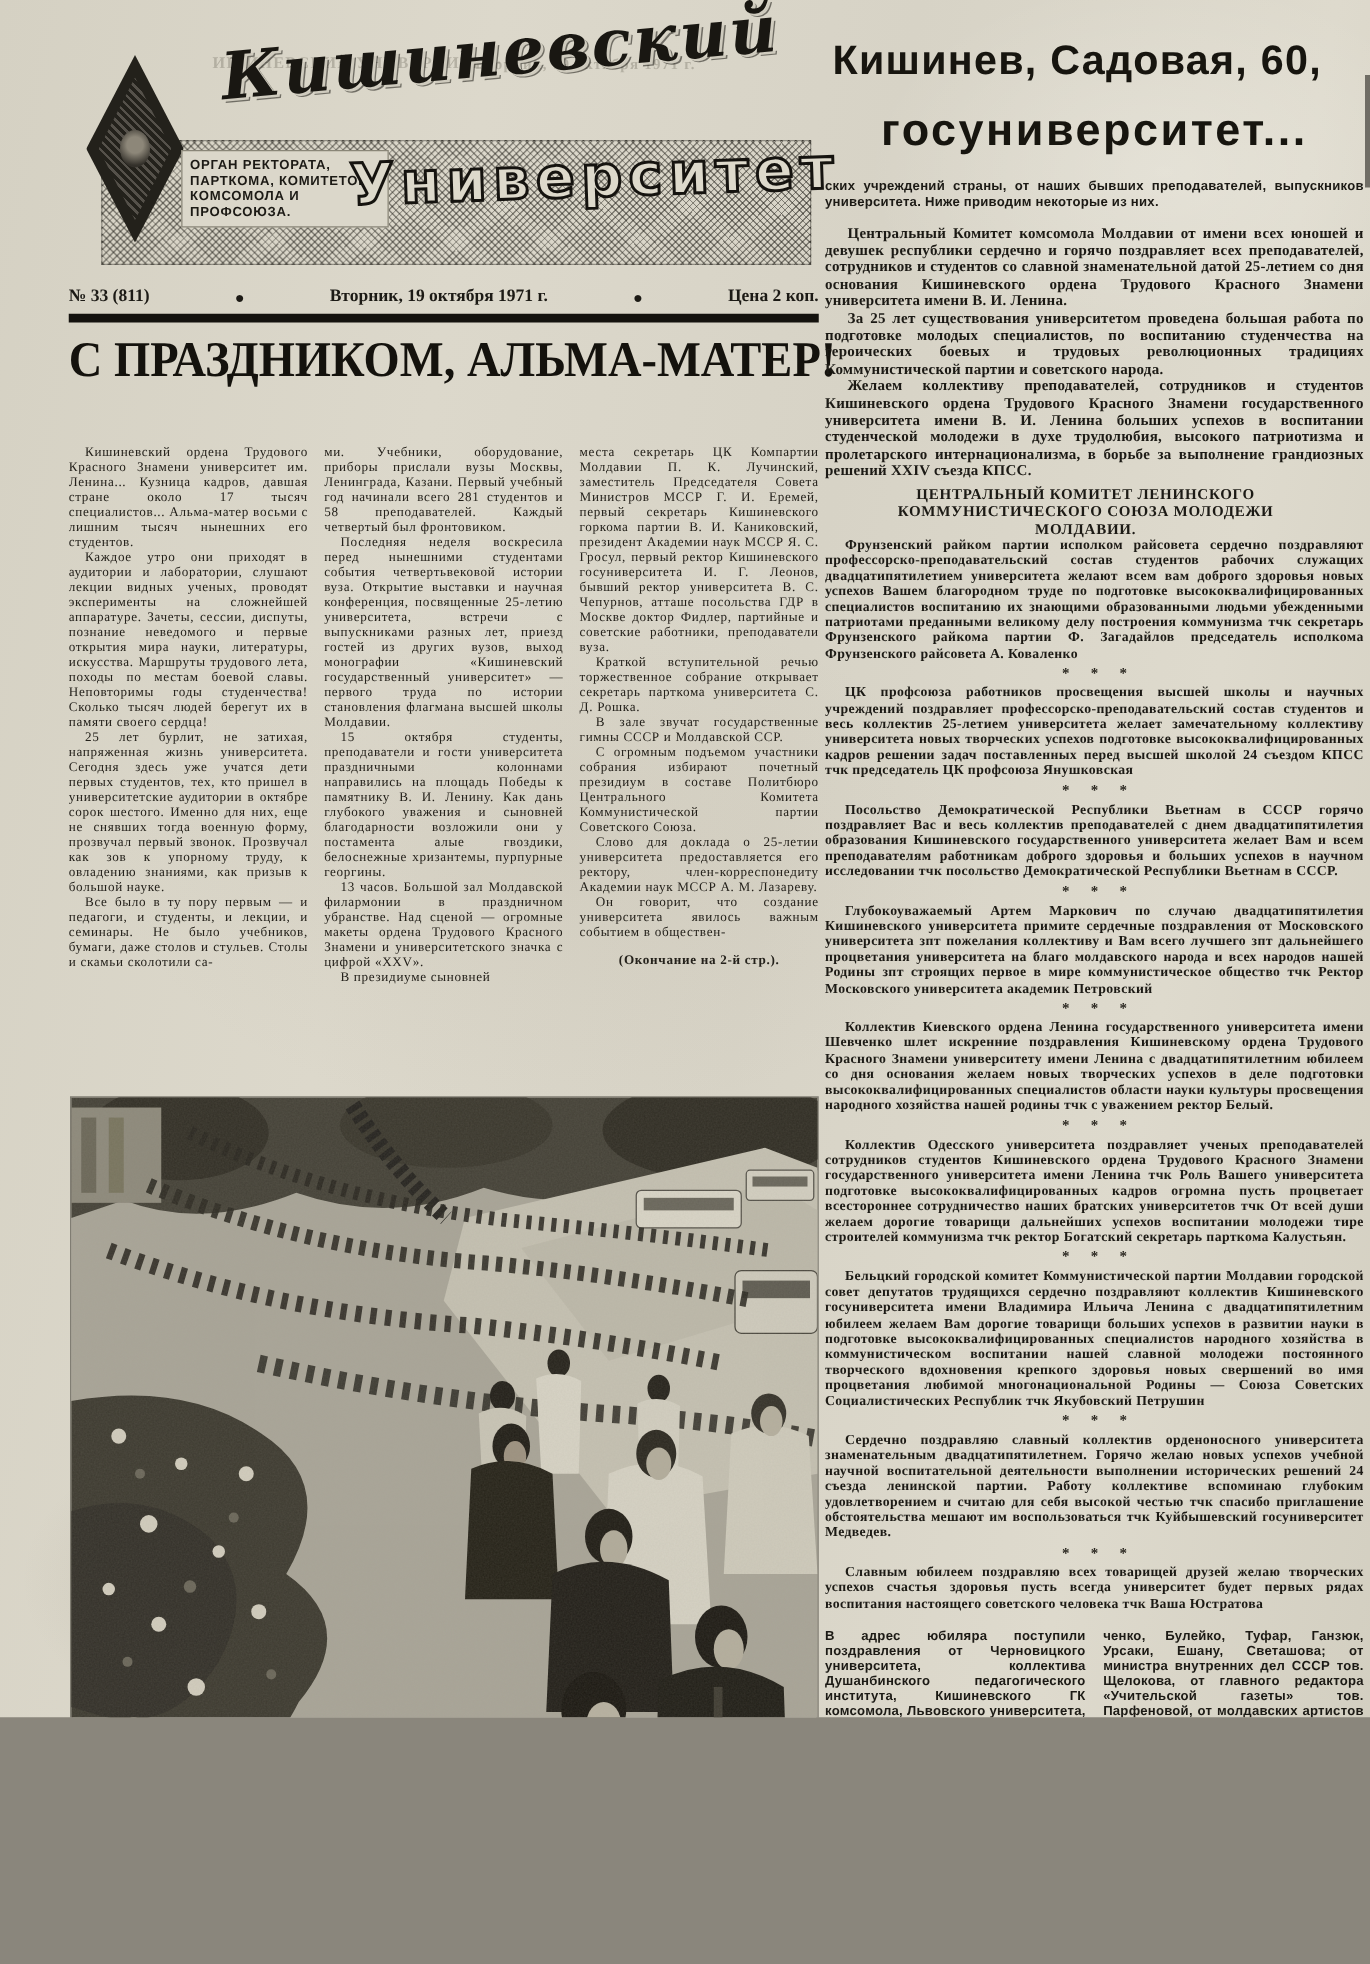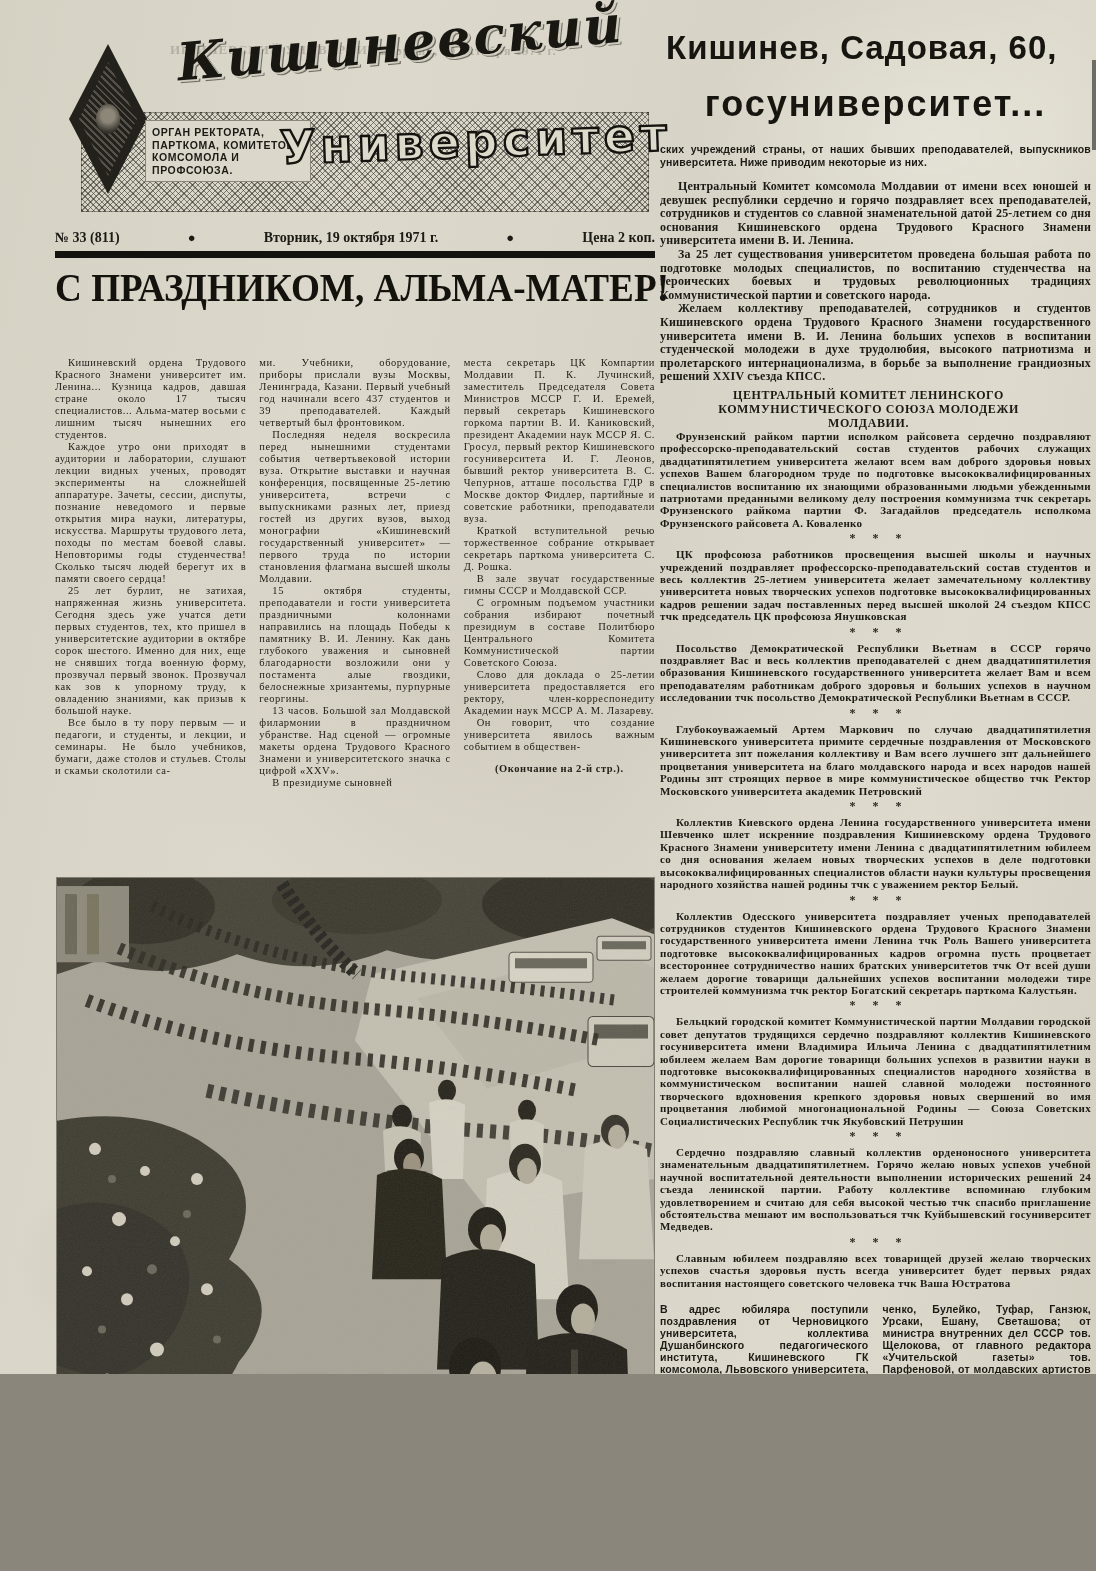--- a/index.html
+++ b/index.html
@@ -114,21 +114,21 @@
     <div class="bigheadline">С ПРАЗДНИКОМ, АЛЬМА-МАТЕР!</div>
 
     <div class="cols">
       <div class="col">
         <p>Кишиневский ордена Трудового Красного Знамени университет им. Ленина... Кузница кадров, давшая стране около 17 тысяч специалистов... Альма-матер восьми с лишним тысяч нынешних его студентов.</p>
         <p>Каждое утро они приходят в аудитории и лаборатории, слушают лекции видных ученых, проводят эксперименты на сложнейшей аппаратуре. Зачеты, сессии, диспуты, познание неведомого и первые открытия мира науки, литературы, искусства. Маршруты трудового лета, походы по местам боевой славы. Неповторимы годы студенчества! Сколько тысяч людей берегут их в памяти своего сердца!</p>
         <p>25 лет бурлит, не затихая, напряженная жизнь университета. Сегодня здесь уже учатся дети первых студентов, тех, кто пришел в университетские аудитории в октябре сорок шестого. Именно для них, еще не снявших тогда военную форму, прозвучал первый звонок. Прозвучал как зов к упорному труду, к овладению знаниями, как призыв к большой науке.</p>
         <p>Все было в ту пору первым — и педагоги, и студенты, и лекции, и семинары. Не было учебников, бумаги, даже столов и стульев. Столы и скамьи сколотили са-</p>
       </div>
       <div class="col">
-        <p style="text-indent:0">ми. Учебники, оборудование, приборы прислали вузы Москвы, Ленинграда, Казани. Первый учебный год начинали всего 437 студентов и 39 преподавателей. Каждый четвертый был фронтовиком.</p>
+        <p style="text-indent:0">ми. Учебники, оборудование, приборы прислали вузы Москвы, Ленинграда, Казани. Первый учебный год начинали всего 281 студентов и 58 преподавателей. Каждый четвертый был фронтовиком.</p>
         <p>Последняя неделя воскресила перед нынешними студентами события четвертьвековой истории вуза. Открытие выставки и научная конференция, посвященные 25-летию университета, встречи с выпускниками разных лет, приезд гостей из других вузов, выход монографии «Кишиневский государственный университет» — первого труда по истории становления флагмана высшей школы Молдавии.</p>
         <p>15 октября студенты, преподаватели и гости университета праздничными колоннами направились на площадь Победы к памятнику В. И. Ленину. Как дань глубокого уважения и сыновней благодарности возложили они у постамента алые гвоздики, белоснежные хризантемы, пурпурные георгины.</p>
         <p>13 часов. Большой зал Молдавской филармонии в праздничном убранстве. Над сценой — огромные макеты ордена Трудового Красного Знамени и университетского значка с цифрой «XXV».</p>
         <p>В президиуме сыновней</p>
       </div>
       <div class="col">
         <p style="text-indent:0">места секретарь ЦК Компартии Молдавии П. К. Лучинский, заместитель Председателя Совета Министров МССР Г. И. Еремей, первый секретарь Кишиневского горкома партии В. И. Каниковский, президент Академии наук МССР Я. С. Гросул, первый ректор Кишиневского госуниверситета И. Г. Леонов, бывший ректор университета В. С. Чепурнов, атташе посольства ГДР в Москве доктор Фидлер, партийные и советские работники, преподаватели вуза.</p>
         <p>Краткой вступительной речью торжественное собрание открывает секретарь парткома университета С. Д. Рошка.</p>
         <p>В зале звучат государственные гимны СССР и Молдавской ССР.</p>
         <p>С огромным подъемом участники собрания избирают почетный президиум в составе Политбюро Центрального Комитета Коммунистической партии Советского Союза.</p>

